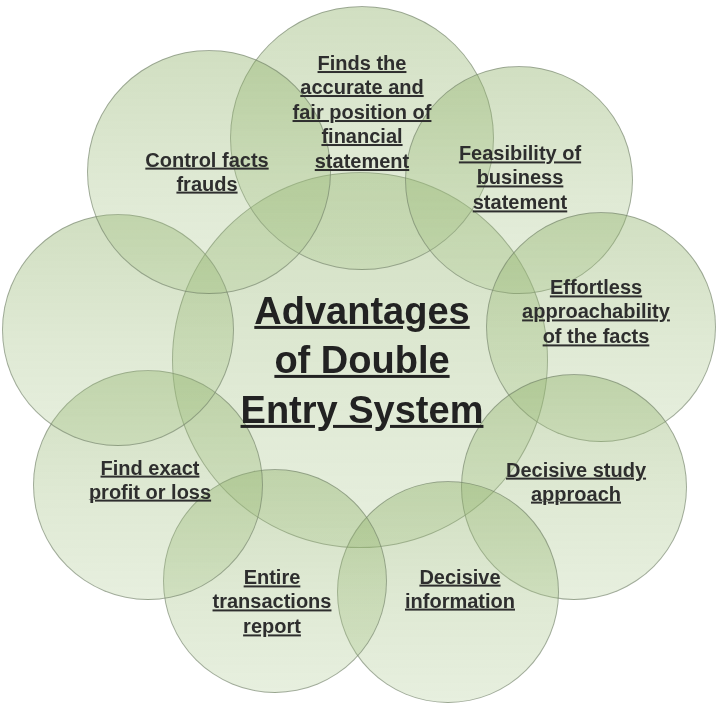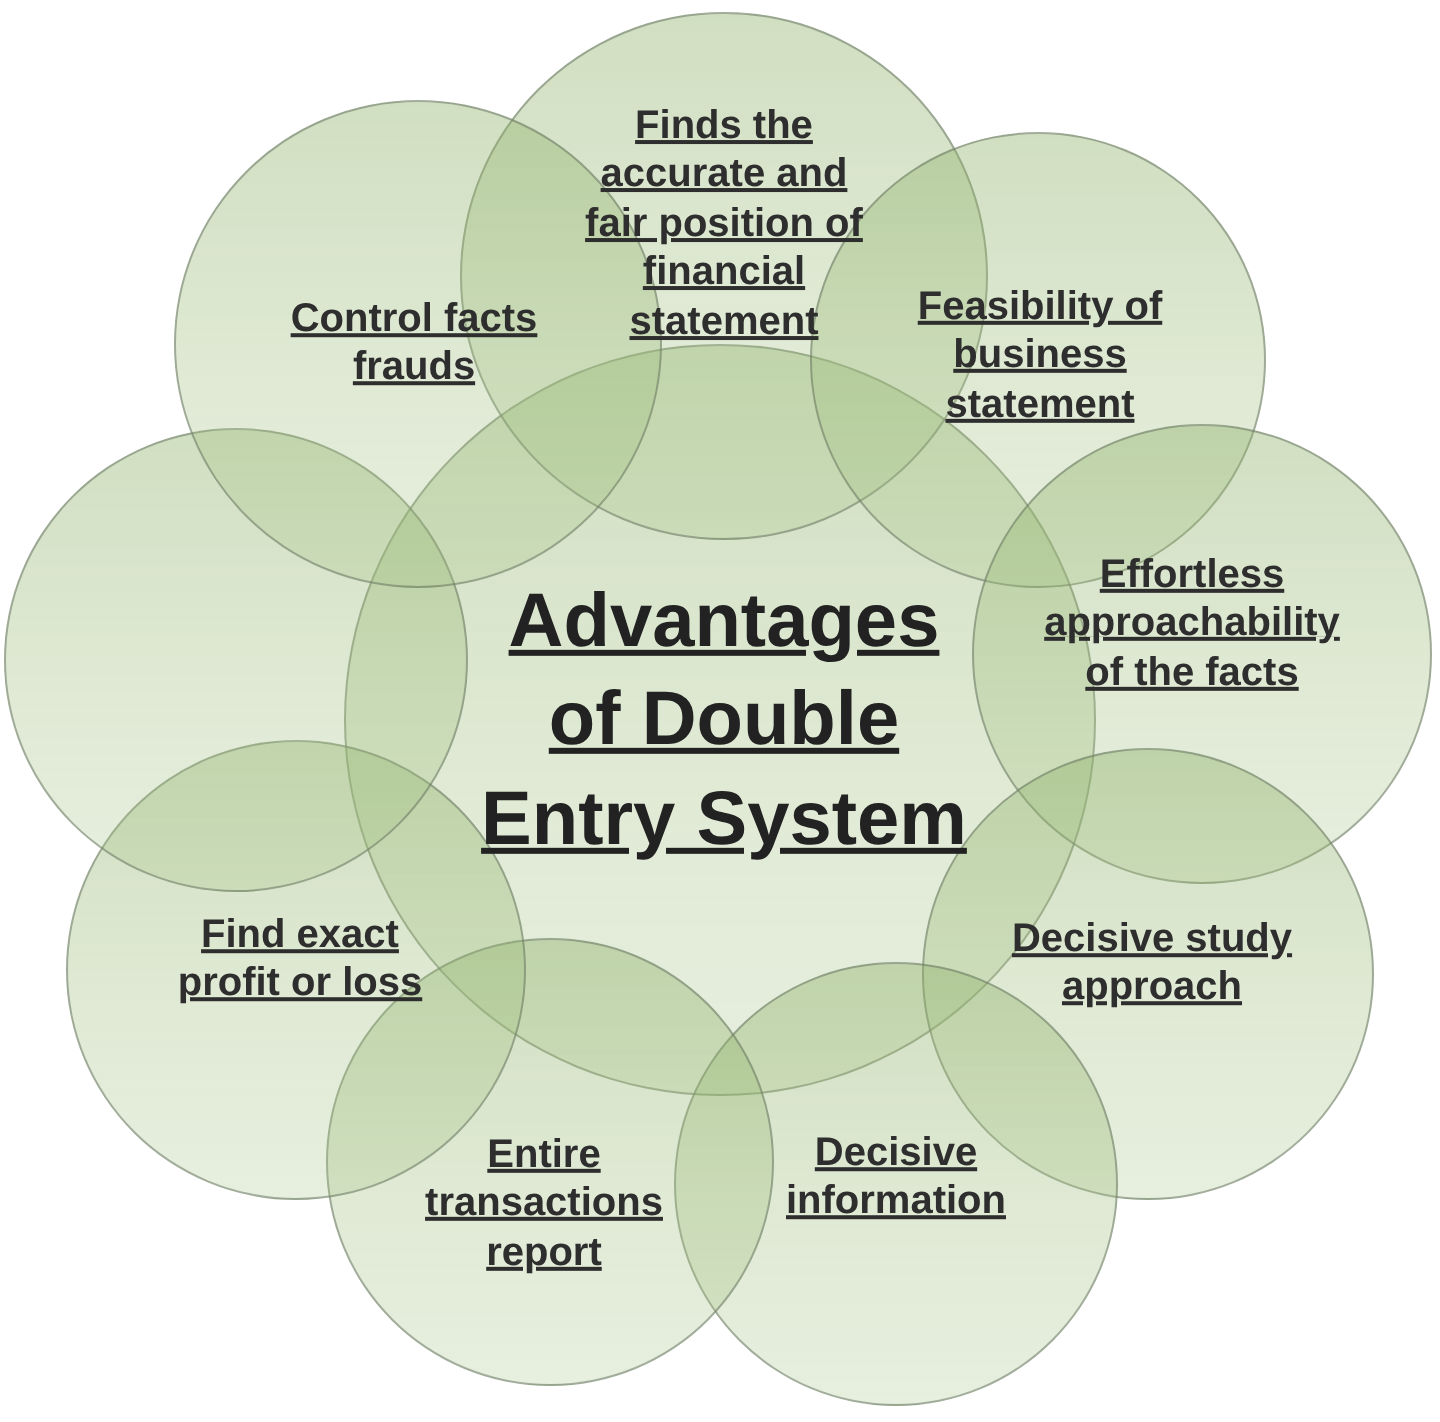--- a/index.html
+++ b/index.html
@@ -44,21 +44,21 @@
     font-size: 20px;
     line-height: 1.22;
     z-index: 20;
     pointer-events: none;
     text-decoration: underline;
   }
   .l-top              { left: 362px; top: 112px; width: 200px; }
   .l-top-right        { left: 520px; top: 178px; width: 180px; }
   .l-right            { left: 596px; top: 312px; width: 190px; }
   .l-bottom-right     { left: 576px; top: 482px; width: 180px; }
-  .l-bottom-mid-right { left: 448px; top: 589px; width: 180px; }
+  .l-bottom-mid-right { left: 460px; top: 589px; width: 180px; }
   .l-bottom-mid-left  { left: 272px; top: 590px; width: 160px; margin-top: 12px; }
   .l-bottom-left      { left: 150px; top: 480px; width: 170px; }
   .l-left             { left: 114px; top: 316px; width: 190px; }
   .l-top-left         { left: 207px; top: 172px; width: 170px; }
 
   .l-center {
     left: 362px; top: 361px; width: 300px;
     font-size: 38px;
     line-height: 1.3;
     color: #222222;

